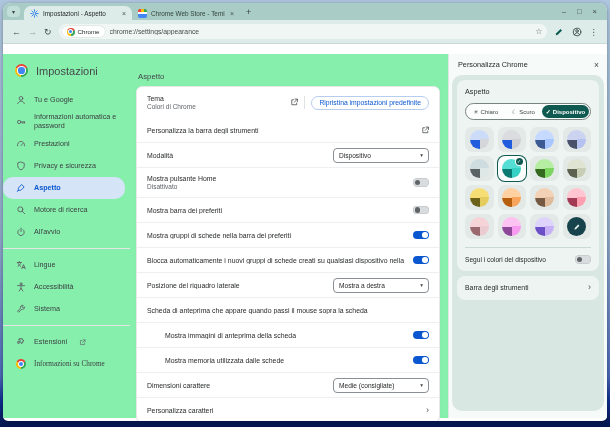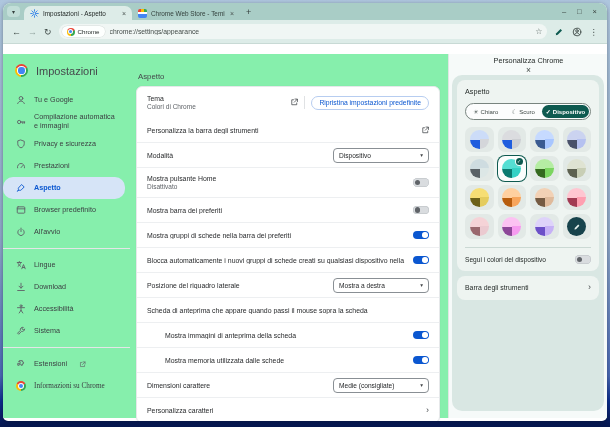--- a/index.html
+++ b/index.html
@@ -92,21 +92,21 @@
   .select .caret{font-size:5.5px;color:#44474a;}
   .toggle{width:16px;height:8.5px;border-radius:5px;position:relative;flex:none;}
   .toggle.off{background:#d9dcdf;box-shadow:inset 0 0 0 .5px #b9bec2;}
   .toggle.off::after{content:"";position:absolute;left:1.5px;top:1.5px;width:5.5px;height:5.5px;border-radius:50%;background:#5f6368;}
   .toggle.on{background:#0b57d0;}
   .toggle.on::after{content:"";position:absolute;right:1.5px;top:1.5px;width:5.5px;height:5.5px;border-radius:50%;background:#fff;}
   .chev{font-size:9px;color:#474b4e;line-height:1;}
   
   .panel{width:158px;flex:none;background:#f6faf9;border-left:1px solid #e0e6e4;display:flex;flex-direction:column;}
   .panel-header{height:17px;display:flex;align-items:center;justify-content:space-between;padding:2px 8px 0 9px;
-    font-size:7.3px;color:#1f2523;flex-direction:column;}
+    font-size:7.3px;color:#1f2523;}
   .panel-close{font-size:8.5px;color:#414946;}
   .panel-body{flex:1;margin:2px 3px 7px 3px;background:#d9e7e3;border-radius:10px;padding:5px;
     display:flex;flex-direction:column;gap:5px;overflow:hidden;}
   .p-card{background:#eef4f1;border-radius:8px;padding:7px 8px;}
   .p-card-title{font-size:7.2px;color:#1f2523;margin-bottom:7px;}
   .seg{display:flex;align-items:center;background:#fcfdfd;border:1px solid #78847f;border-radius:9px;
     height:15px;padding:0 1px;}
   .mode{flex:1;display:flex;align-items:center;justify-content:center;gap:2px;font-size:6px;color:#3f4946;height:13px;}
   .mode .m-ic{font-size:6px;color:#5a6663;}
   .mode.selected{flex:1.25;background:#0e5a50;border-radius:8px;color:#fff;font-weight:bold;}
@@ -202,83 +202,74 @@
               </span>
               <span style="white-space: normal;">Tu e Google</span>
             </div>
             <div class="sb-item">
               <span class="icon">
                 <svg viewBox="0 0 12 12" fill="none" stroke="currentColor" stroke-width="1.1" stroke-linecap="round" stroke-linejoin="round">
                   <circle cx="3.8" cy="6" r="2"></circle>
                   <path d="M5.8 6h4.7M8.2 6v1.8M10.2 6v1.4"></path>
                 </svg>
               </span>
-              <span style="white-space: normal;">Compilazione automatica e immagini</span>
-            </div>
-            <div class="sb-item">
-              <span class="icon">
-                <svg viewBox="0 0 12 12" fill="none" stroke="currentColor" stroke-width="1.1" stroke-linecap="round" stroke-linejoin="round">
-                  <path d="M6 1.3l3.9 1.4v2.9c0 2.5-1.6 4.2-3.9 5-2.3-.8-3.9-2.5-3.9-5V2.7z"></path>
-                </svg>
-              </span>
-              <span style="white-space: normal;">Privacy e sicurezza</span>
+              <span style="white-space: normal;">Informazioni automatica e password</span>
             </div>
             <div class="sb-item">
               <span class="icon">
                 <svg viewBox="0 0 12 12" fill="none" stroke="currentColor" stroke-width="1.1" stroke-linecap="round" stroke-linejoin="round">
                   <path d="M1.8 8.2a4.3 4.3 0 1 1 8.4 0"></path>
                   <path d="M6 8l2.2-2.6"></path>
                 </svg>
               </span>
               <span style="white-space: normal;">Prestazioni</span>
             </div>
+            <div class="sb-item">
+              <span class="icon">
+                <svg viewBox="0 0 12 12" fill="none" stroke="currentColor" stroke-width="1.1" stroke-linecap="round" stroke-linejoin="round">
+                  <path d="M6 1.3l3.9 1.4v2.9c0 2.5-1.6 4.2-3.9 5-2.3-.8-3.9-2.5-3.9-5V2.7z"></path>
+                </svg>
+              </span>
+              <span style="white-space: normal;">Privacy e sicurezza</span>
+            </div>
             <div class="sb-item active">
               <span class="icon">
                 <svg viewBox="0 0 12 12" fill="none" stroke="currentColor" stroke-width="1.1" stroke-linecap="round" stroke-linejoin="round">
                   <path d="M7.2 2.2l2.6 2.6-3.4 3.4c-.8.8-2 .9-2.9.3L1.6 10l1.5-1.9c-.6-.9-.5-2.1.3-2.9z"></path>
                 </svg>
               </span>
               <span style="white-space: normal;">Aspetto</span>
             </div>
             <div class="sb-item">
               <span class="icon">
                 <svg viewBox="0 0 12 12" fill="none" stroke="currentColor" stroke-width="1.1" stroke-linecap="round" stroke-linejoin="round">
-                  <rect x="1.5" y="2.2" width="9" height="7.6" rx="1"></rect>
-                  <path d="M1.5 4.6h9"></path>
-                </svg>
-              </span>
-              <span style="white-space: normal;">Browser predefinito</span>
+                  <circle cx="5.2" cy="5.2" r="3"></circle>
+                  <path d="M7.5 7.5l3 3"></path>
+                </svg>
+              </span>
+              <span style="white-space: normal;">Motore di ricerca</span>
             </div>
             <div class="sb-item">
               <span class="icon">
                 <svg viewBox="0 0 12 12" fill="none" stroke="currentColor" stroke-width="1.1" stroke-linecap="round" stroke-linejoin="round">
                   <path d="M6 1.3v4.2"></path>
                   <path d="M3.6 3.2a3.9 3.9 0 1 0 4.8 0"></path>
                 </svg>
               </span>
               <span style="white-space: normal;">All'avvio</span>
             </div>
             <div class="sb-divider"></div>
             <div class="sb-item">
               <span class="icon">
                 <svg viewBox="0 0 12 12" fill="none" stroke="currentColor" stroke-width="1.1" stroke-linecap="round" stroke-linejoin="round">
                   <path d="M1.5 3h5M4 1.8V3M2.2 3c.5 2 1.7 3.6 3.3 4.6M5.8 3c-.5 2-1.7 3.6-3.3 4.6"></path>
                   <path d="M7 10.5L9 5.5l2 5M7.6 9h2.8"></path>
                 </svg>
               </span>
               <span style="white-space: normal;">Lingue</span>
-            </div>
-            <div class="sb-item">
-              <span class="icon">
-                <svg viewBox="0 0 12 12" fill="none" stroke="currentColor" stroke-width="1.1" stroke-linecap="round" stroke-linejoin="round">
-                  <path d="M6 1.5v5.7M3.6 5L6 7.4 8.4 5"></path>
-                  <path d="M2 10.2h8"></path>
-                </svg>
-              </span>
-              <span style="white-space: normal;">Download</span>
             </div>
             <div class="sb-item">
               <span class="icon">
                 <svg viewBox="0 0 12 12" fill="none" stroke="currentColor" stroke-width="1.1" stroke-linecap="round" stroke-linejoin="round">
                   <circle cx="6" cy="2.2" r="1.2"></circle>
                   <path d="M1.8 4.4h8.4M6 4.4v3.2M6 7.6L3.8 10.8M6 7.6l2.2 3.2"></path>
                 </svg>
               </span>
               <span style="white-space: normal;">Accessibilità</span>
             </div>

